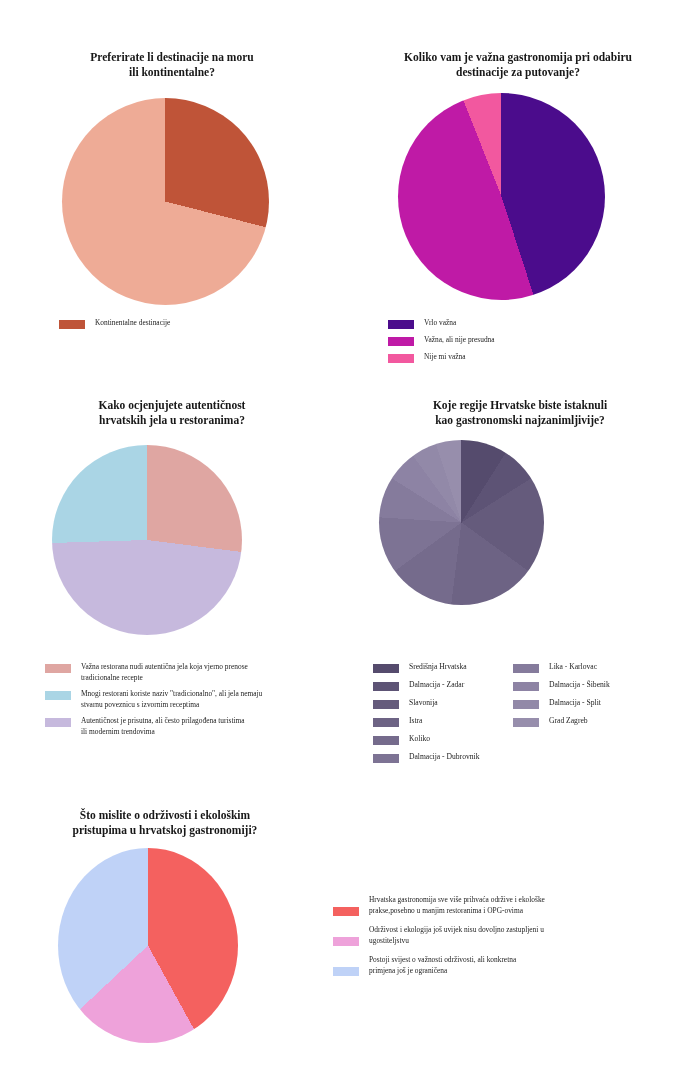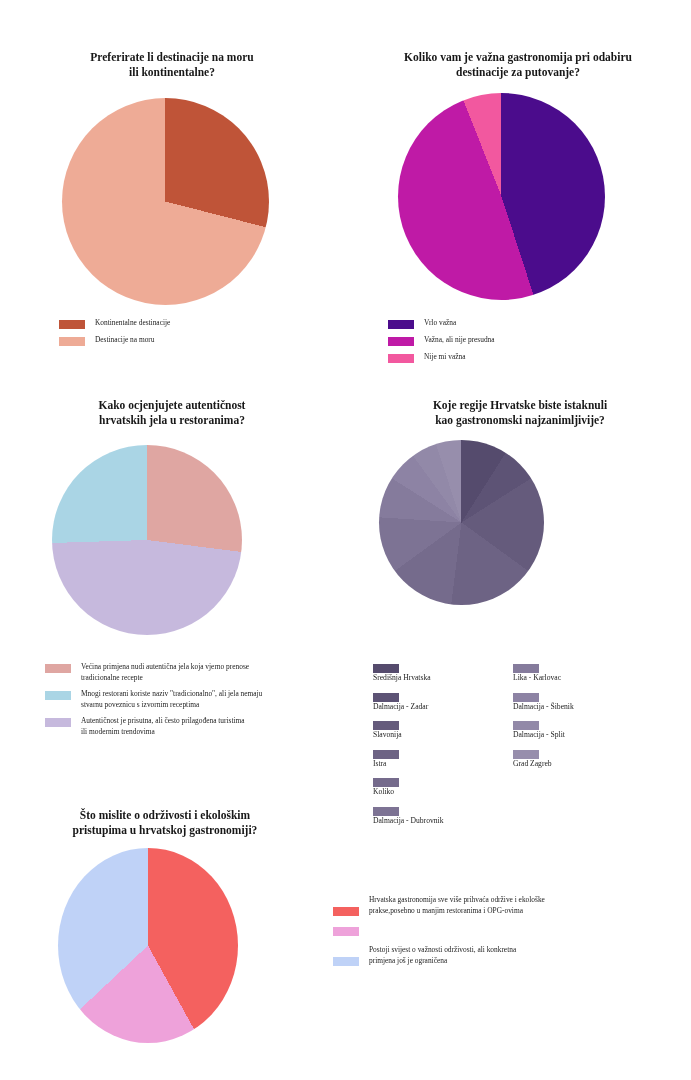--- a/index.html
+++ b/index.html
@@ -78,21 +78,21 @@
   #panel4 { left: 345px; top: 390px; width: 346px; height: 400px; }
   #panel4 .chart-title { position: absolute; left: 20px; top: 8px; width: 310px; }
   #panel4 .pie { position: absolute; left: 34px; top: 50px; width: 165px; height: 165px; }
   #panel4 .legend-grid {
     position: absolute; left: 28px; top: 272px; width: 320px;
     display: flex; flex-direction: row;
   }
   #panel4 .legend-col { display: flex; flex-direction: column; }
   #panel4 .legend-col.col-a { width: 140px; }
   #panel4 .legend-col.col-b { width: 160px; }
-  #panel4 .legend-row { margin-bottom: 7px; flex-direction: column; }
+  #panel4 .legend-row { margin-bottom: 7px; }
   #panel4 .legend-label { font-size: 7.6px; }
 
   
   #panel5 { left: 0px; top: 800px; width: 584px; height: 280px; }
   #panel5 .chart-title { position: absolute; left: 30px; top: 8px; width: 270px; }
   #panel5 .pie { position: absolute; left: 58px; top: 48px; width: 180px; height: 195px; border-radius: 50%; }
   #panel5 .legend { position: absolute; left: 333px; top: 95px; width: 330px; }
   #panel5 .legend-row { margin-bottom: 9px; align-items: flex-end; }
   #panel5 .legend-label { font-size: 7.4px; line-height: 10.5px; }
 </style>
@@ -101,24 +101,20 @@
 
 <div class="panel" id="panel1">
   <div class="chart-title">Preferirate li destinacije na moru
 ili kontinentalne?</div>
   <div class="pie" style="background: conic-gradient(rgb(191, 84, 56) 0deg, rgb(191, 84, 56) 104.4deg, rgb(238, 171, 150) 104.4deg, rgb(238, 171, 150) 360deg);"></div>
   <div class="legend">
     <div class="legend-row">
       <span class="swatch" style="background: rgb(191, 84, 56);"></span>
       <span class="legend-label">Kontinentalne destinacije</span>
     </div>
-    <div class="legend-row">
-      <span class="swatch" style="background: rgb(238, 171, 150);"></span>
-      <span class="legend-label">Destinacije na moru</span>
-    </div>
   </div>
 </div>
 
 <div class="panel" id="panel2">
   <div class="chart-title">Koliko vam je važna gastronomija pri odabiru
 destinacije za putovanje?</div>
   <div class="pie" style="background: conic-gradient(rgb(75, 12, 140) 0deg, rgb(75, 12, 140) 162deg, rgb(191, 26, 166) 162deg, rgb(191, 26, 166) 338.4deg, rgb(242, 88, 159) 338.4deg, rgb(242, 88, 159) 360deg);"></div>
 </div>
 <div class="legend" id="legend2" style="position:absolute;left:388px;top:318px;width:290px;">
   <div class="legend-row">
@@ -135,21 +131,21 @@
   </div>
 </div>
 
 <div class="panel" id="panel3">
   <div class="chart-title">Kako ocjenjujete autentičnost
 hrvatskih jela u restoranima?</div>
   <div class="pie" style="background: conic-gradient(rgb(223, 166, 162) 0deg, rgb(223, 166, 162) 97.2deg, rgb(198, 185, 221) 97.2deg, rgb(198, 185, 221) 268.2deg, rgb(170, 213, 229) 268.2deg, rgb(170, 213, 229) 360deg);"></div>
   <div class="legend">
     <div class="legend-row">
       <span class="swatch" style="background: rgb(223, 166, 162);"></span>
-      <span class="legend-label">Većina primjena nudi autentična jela koja vjerno prenose
+      <span class="legend-label">Važna restorana nudi autentična jela koja vjerno prenose
 tradicionalne recepte</span>
     </div>
     <div class="legend-row">
       <span class="swatch" style="background: rgb(170, 213, 229);"></span>
       <span class="legend-label">Mnogi restorani koriste naziv "tradicionalno", ali jela nemaju
 stvarnu poveznicu s izvornim receptima</span>
     </div>
     <div class="legend-row">
       <span class="swatch" style="background: rgb(198, 185, 221);"></span>
       <span class="legend-label">Autentičnost je prisutna, ali često prilagođena turistima
@@ -215,20 +211,22 @@
 pristupima u hrvatskoj gastronomiji?</div>
   <div class="pie" style="background: conic-gradient(rgb(244, 97, 95) 0deg, rgb(244, 97, 95) 151.2deg, rgb(238, 162, 218) 151.2deg, rgb(238, 162, 218) 226.8deg, rgb(191, 210, 247) 226.8deg, rgb(191, 210, 247) 360deg);"></div>
   <div class="legend">
     <div class="legend-row">
       <span class="swatch" style="background: rgb(244, 97, 95);"></span>
       <span class="legend-label">Hrvatska gastronomija sve više prihvaća održive i ekološke
 prakse,posebno u manjim restoranima i OPG-ovima</span>
     </div>
     <div class="legend-row">
       <span class="swatch" style="background: rgb(238, 162, 218);"></span>
+      <span class="legend-label">Održivost i ekologija još uvijek nisu dovoljno zastupljeni u
+ugostiteljstvu</span>
     </div>
     <div class="legend-row">
       <span class="swatch" style="background: rgb(191, 210, 247);"></span>
       <span class="legend-label">Postoji svijest o važnosti održivosti, ali konkretna
 primjena još je ograničena</span>
     </div>
   </div>
 </div>
 
 </body></html>

